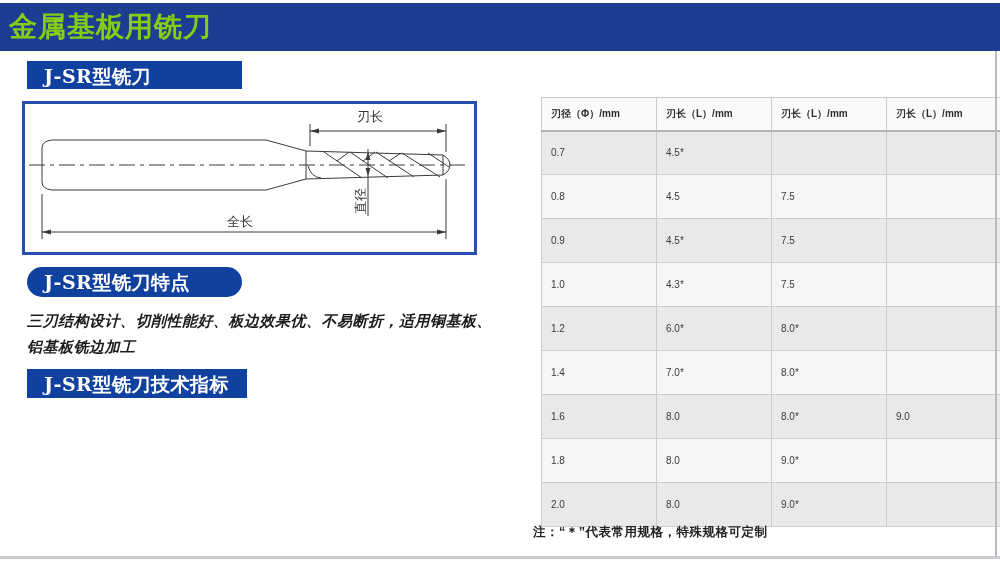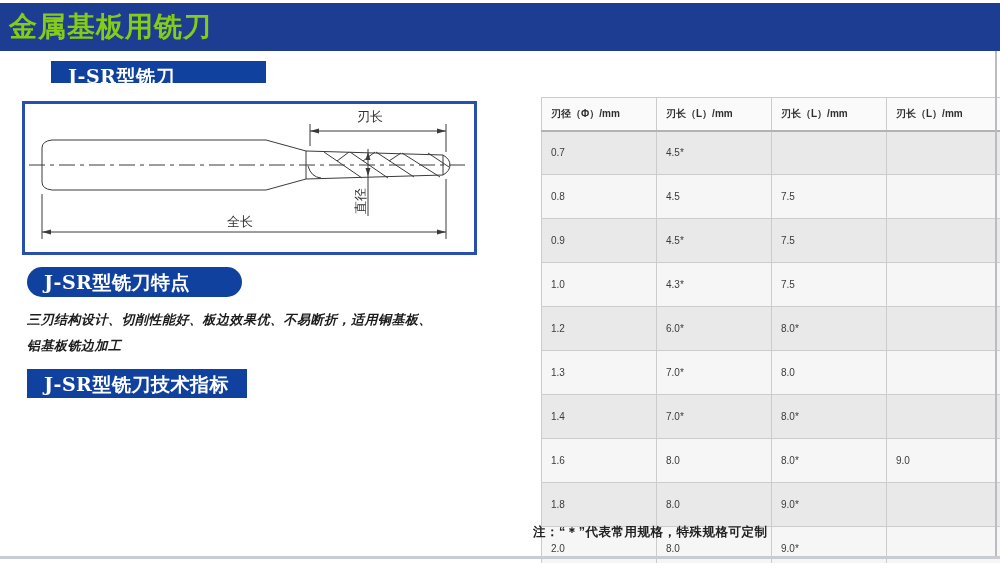--- a/index.html
+++ b/index.html
@@ -19,37 +19,37 @@
     font-weight:bold;font-size:28px;letter-spacing:1px;
   }
 
   
   .secbar{
     position:absolute;background:#10419f;color:#ffffff;
     font-family:"DejaVu Serif","Liberation Serif",serif;font-weight:bold;
     font-size:19px;line-height:30px;padding-left:17px;box-sizing:border-box;
     letter-spacing:0.5px;
   }
-  .secbar.s1{left:27px;top:61px;width:215px;height:22px;margin-left:24px;}
+  .secbar.s1{left:27px;top:61px;width:215px;height:28px;}
   .secbar.s2{left:27px;top:267px;width:215px;height:30px;border-radius:15px;}
   .secbar.s3{left:27px;top:369px;width:220px;height:29px;}
 
   
   .diagram-box{
     position:absolute;left:22px;top:101px;width:449px;height:148px;
     border:3px solid #2750ae;background:#ffffff;
   }
   .diagram-box svg{display:block;}
   .dim-label{font-family:"DejaVu Serif","Liberation Serif",serif;font-size:13px;fill:#333333;}
 
   
   .features-text{
     position:absolute;left:27px;top:308px;width:460px;
-    font-family:Liberation Mono, monospace;font-style:italic;font-weight:bold;
-    font-size:13px;line-height:26px;color:#1b1b1b;letter-spacing:0.5px;
+    font-family:Liberation Sans, sans-serif;font-style:italic;font-weight:bold;
+    font-size:15px;line-height:26px;color:#1b1b1b;letter-spacing:0.5px;
   }
   .features-text div{white-space:nowrap;}
 
   
   .spec-table{
     position:absolute;left:533px;top:97px;width:420px;
     border-collapse:collapse;table-layout:fixed;
     font-size:10px;color:#3b3b3b;margin-left:8px;
   }
   .spec-table th,.spec-table td{
@@ -166,26 +166,20 @@
           <td>7.5</td>
           <td></td>
         </tr>
         <tr>
           <td>1.2</td>
           <td>6.0*</td>
           <td>8.0*</td>
           <td></td>
         </tr>
         <tr>
-          <td>1.3</td>
-          <td>7.0*</td>
-          <td>8.0</td>
-          <td></td>
-        </tr>
-        <tr>
           <td>1.4</td>
           <td>7.0*</td>
           <td>8.0*</td>
           <td></td>
         </tr>
         <tr>
           <td>1.6</td>
           <td>8.0</td>
           <td>8.0*</td>
           <td>9.0</td>

